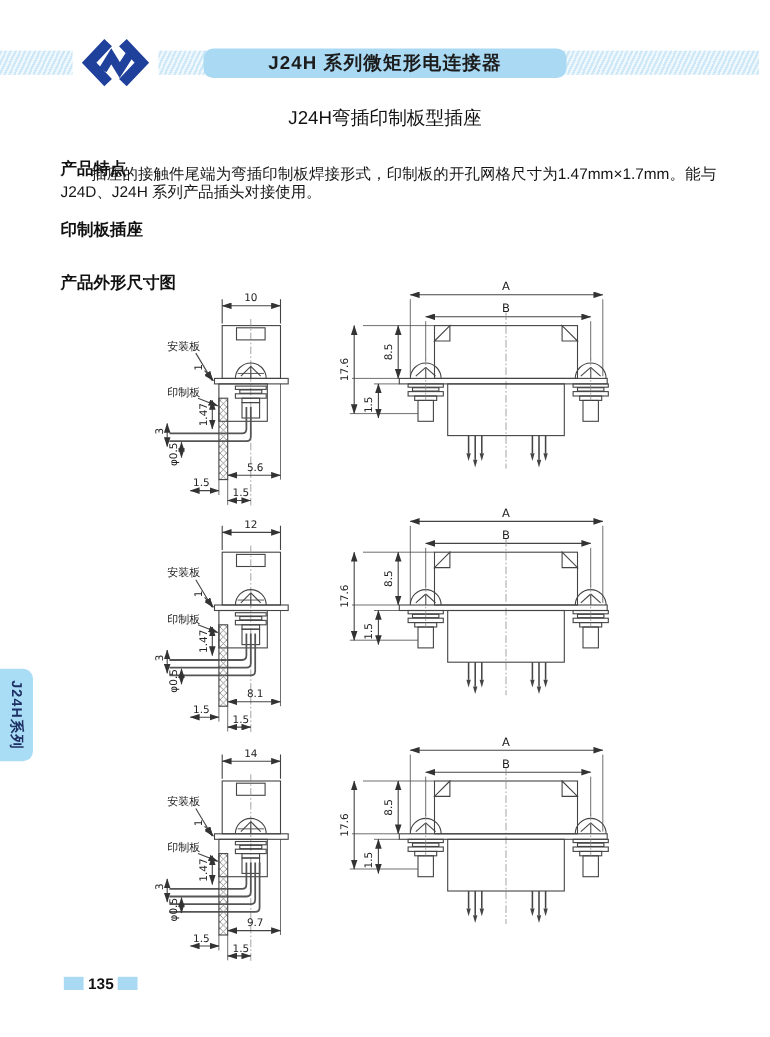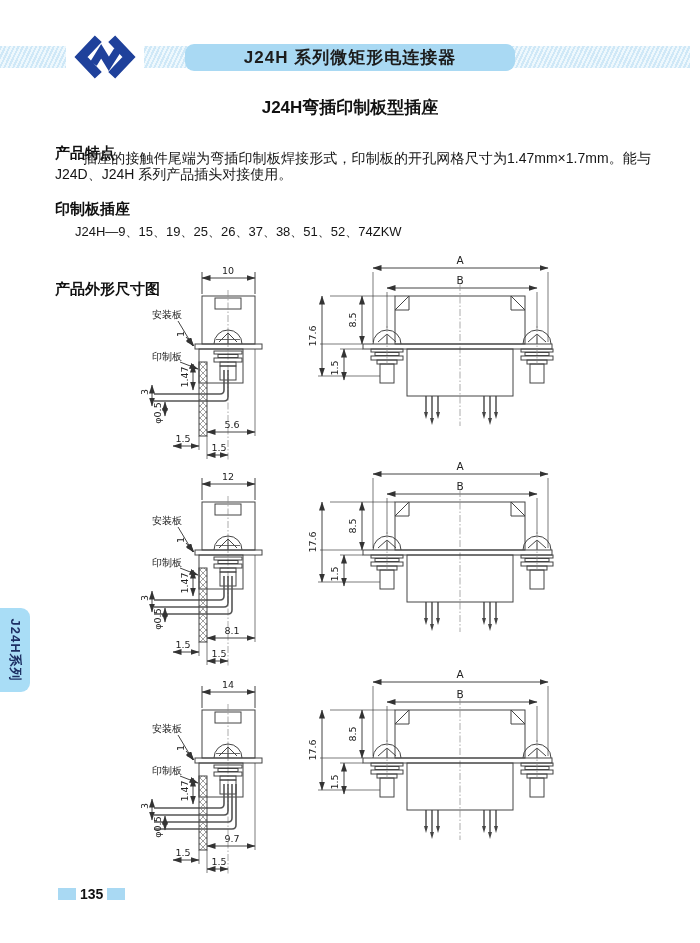--- a/index.html
+++ b/index.html
@@ -17,26 +17,26 @@
     display:flex;align-items:center;justify-content:center;
   }
   .header-banner{
     position:absolute;left:185px;top:44px;width:330px;height:27px;
     background:#a9d9f3;border-radius:9px;
     display:flex;align-items:center;justify-content:center;
     font-size:17px;font-weight:bold;letter-spacing:1px;color:#1c1c1c;
   }
   .doc-title{
     position:absolute;left:0;top:96px;width:700px;text-align:center;
-    font-size:17px;font-weight:bold;color:#111;
+    font-size:17px;font-weight:normal;color:#111;
   }
   .h-section{position:absolute;left:55px;font-size:15px;font-weight:bold;color:#111;}
   .h-features{top:130px;margin-top:14px;}
   .h-pcb{top:200px;text-align:center;}
-  .h-dims{top:248px;margin-top:32px;}
+  .h-dims{top:248px;}
   .features-text{
     position:absolute;left:55px;top:150px;width:596px;
     font-size:14px;line-height:16px;text-align:justify;text-indent:2em;color:#151515;
   }
   .model-list{position:absolute;left:75px;top:221px;font-size:13px;line-height:22px;color:#151515;}
   .drawing-row{position:absolute;left:140px;width:555px;height:212px;}
   .row-0{top:256px;} .row-1{top:462px;} .row-2{top:670px;}
   
   .side-tab{
     position:absolute;left:0;top:608px;width:30px;height:84px;background:#a9ddf6;
@@ -66,21 +66,20 @@
   </div>
   <div class="header-banner">
     <span>J24H 系列微矩形电连接器</span>
   </div>
 
   <div class="doc-title">J24H弯插印制板型插座</div>
   <div class="h-section h-features">产品特点</div>
   <div class="features-text">插座的接触件尾端为弯插印制板焊接形式，印制板的开孔网格尺寸为1.47mm×1.7mm。能与J24D、J24H 系列产品插头对接使用。</div>
   <div class="h-section h-pcb">印制板插座</div>
   <div class="model-list">
-    <div>J24H—9、15、19、25、26、37、38、51、52、74ZKW</div>
   </div>
   <div class="h-section h-dims">产品外形尺寸图</div>
 
   <svg class="drawing-row row-0" id="draw0" viewBox="0 0 555 212">
       <defs>
         <marker id="a0" markerWidth="9" markerHeight="6" refX="8.5" refY="3" orient="auto-start-reverse" markerUnits="userSpaceOnUse">
           <path d="M0,0 L9,3 L0,6 Z" fill="#333"></path>
         </marker>
         <pattern id="h0" width="6" height="6" patternUnits="userSpaceOnUse">
           <path d="M0,6 L6,0 M0,0 L6,6" stroke="#777" stroke-width="0.7"></path>

